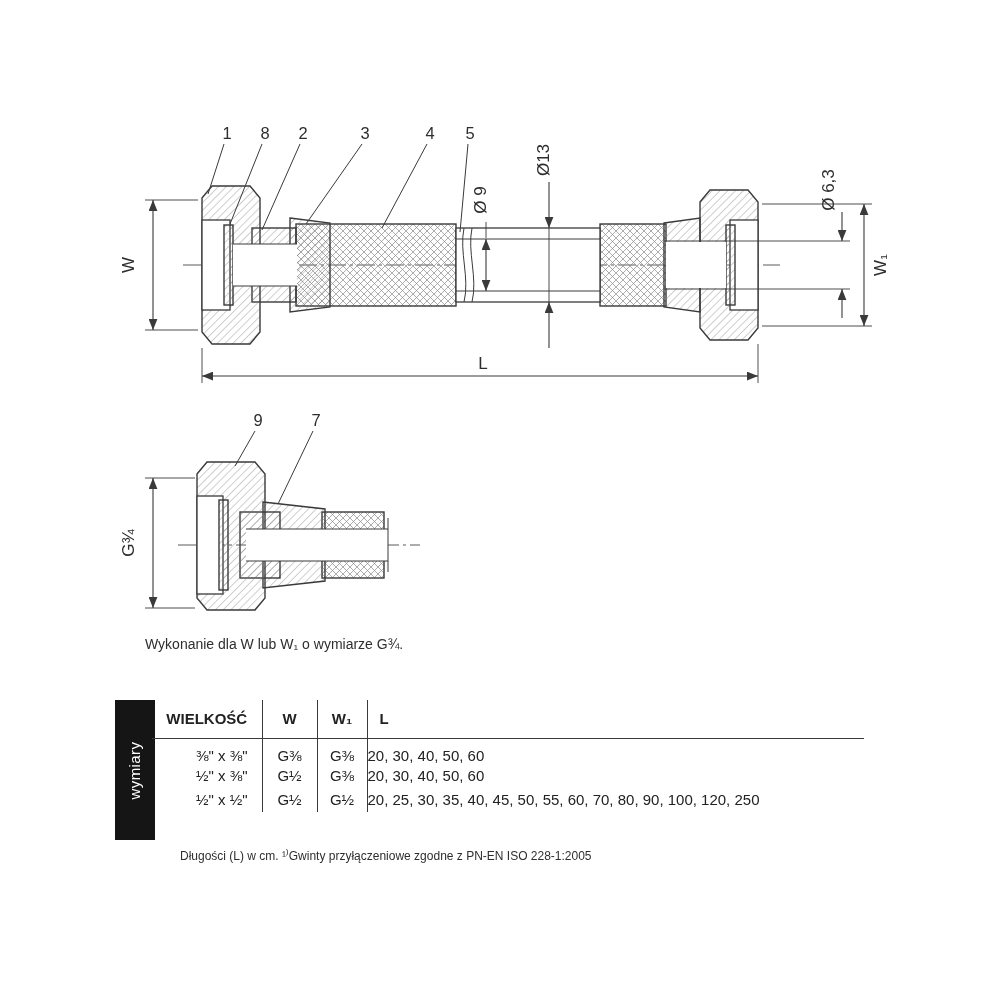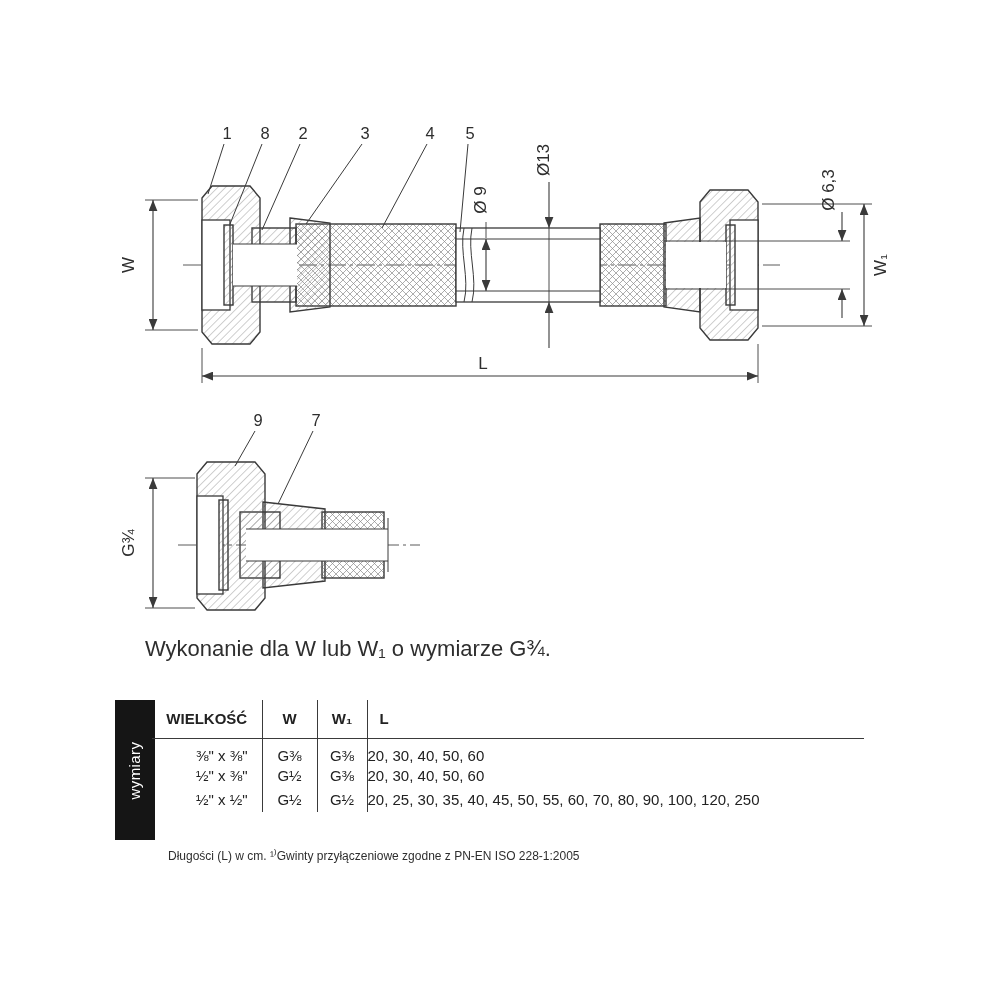--- a/index.html
+++ b/index.html
@@ -12,34 +12,34 @@
   .braid{fill:url(#braidp);stroke:#3a3a3a;stroke-width:1.4}
   .white{fill:#fff;stroke:#3a3a3a;stroke-width:1.3}
   .wfill{fill:#fff;stroke:none}
   .thin{stroke:#3a3a3a;stroke-width:1;fill:none}
   .ext{stroke:#3a3a3a;stroke-width:0.9}
   .dim{stroke:#3a3a3a;stroke-width:1.1;fill:none}
   .leader{stroke:#3a3a3a;stroke-width:1}
   text{fill:#2e2e2e;font-family:"Liberation Sans",sans-serif}
   .dlabel{font-size:17px}
   .callout{font-size:16.5px}
-  .note{position:absolute;left:145px;top:636px;font-size:22px;color:#2e2e2e}
+  .note{position:absolute;left:145px;top:636px;font-size:14px;color:#2e2e2e}
   .tab{position:absolute;left:115px;top:700px;width:40px;height:140px;background:#151515;display:flex;align-items:center;justify-content:center}
   .tab span{transform:rotate(-90deg);white-space:nowrap;color:#fff;font-size:15px;letter-spacing:.4px}
   .dims-table{position:absolute;left:152px;top:700px;width:712px;border-collapse:collapse;font-size:15px;color:#222;table-layout:fixed}
   .dims-table col.c1{width:110px}.dims-table col.c2{width:55px}.dims-table col.c3{width:50px}
   .dims-table th{font-size:15px;font-weight:700;border-bottom:1.2px solid #3a3a3a;height:38px;vertical-align:middle;text-align:center;padding:0}
   .dims-table th.lcol{text-align:left;padding-left:12px}
   .dims-table td{height:24px;vertical-align:middle;padding:0;white-space:nowrap}
   .dims-table td.size{text-align:right;padding-right:14px}
   .dims-table td.ctr{text-align:center}
   .dims-table td.lcol{text-align:left;}
   .dims-table tbody tr:first-child td{padding-top:8px}
   .vb{border-left:1.2px solid #3a3a3a}
-  .footer{position:absolute;left:168px;top:847px;font-size:12px;color:#2e2e2e}
+  .footer{position:absolute;left:180px;top:847px;font-size:12px;color:#2e2e2e}
 </style>
 </head>
 <body>
 
 <div class="page">
 
   <svg class="drawing-svg" width="1000" height="690" viewBox="0 0 1000 690">
     <defs>
       <pattern id="hatch" width="5.5" height="5.5" patternUnits="userSpaceOnUse" patternTransform="rotate(45)">
         <line x1="0" y1="0" x2="0" y2="5.5" stroke="#808080" stroke-width="0.75"></line>

